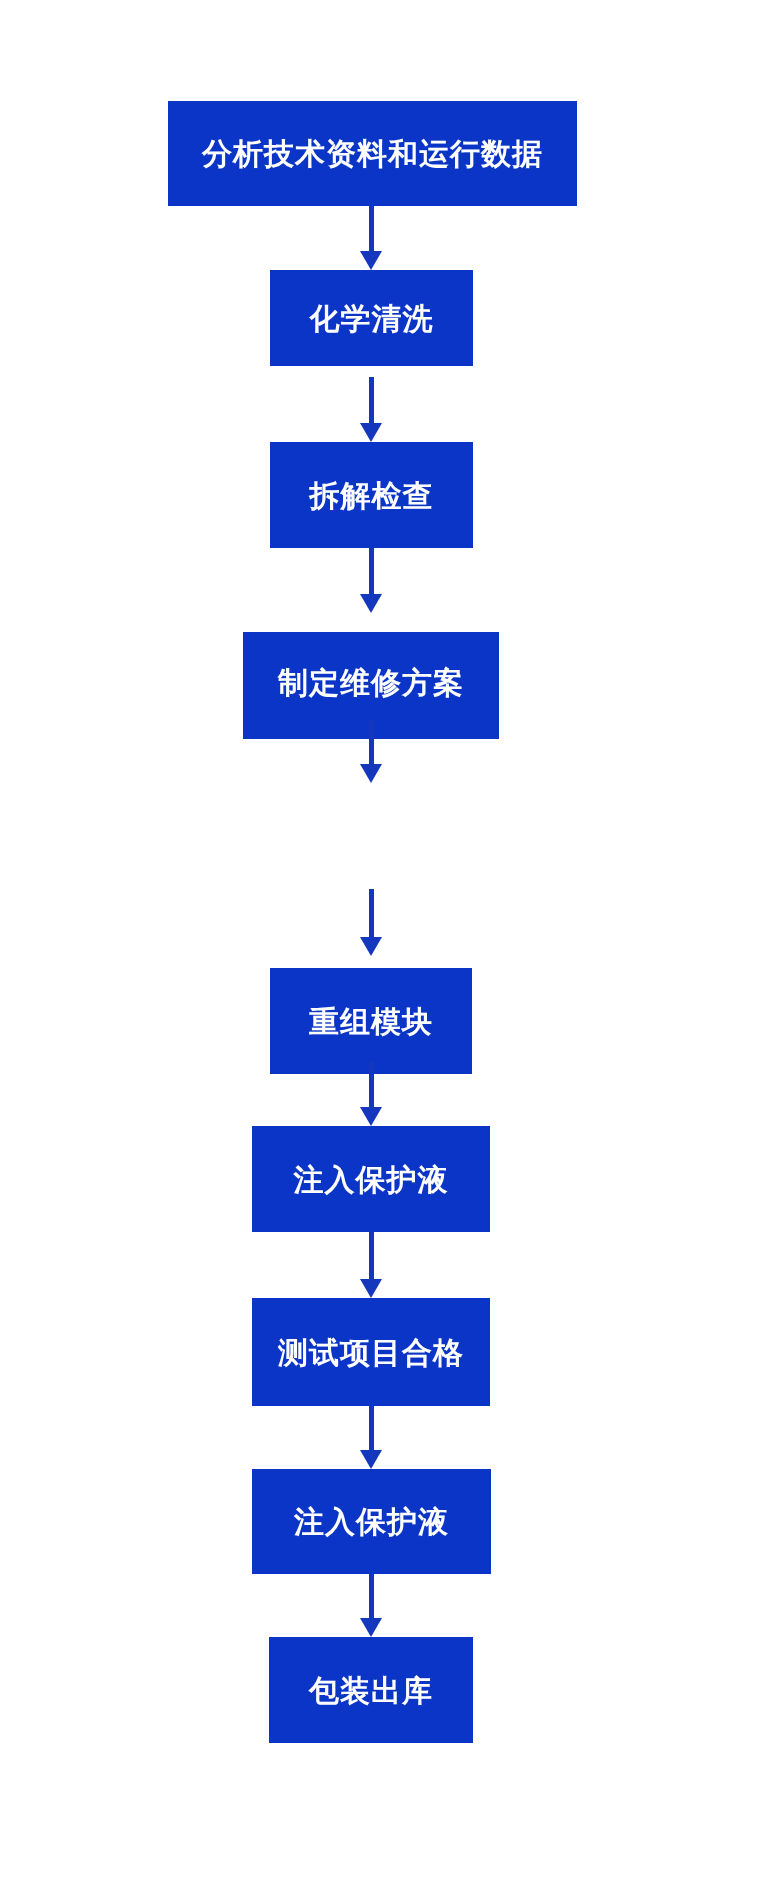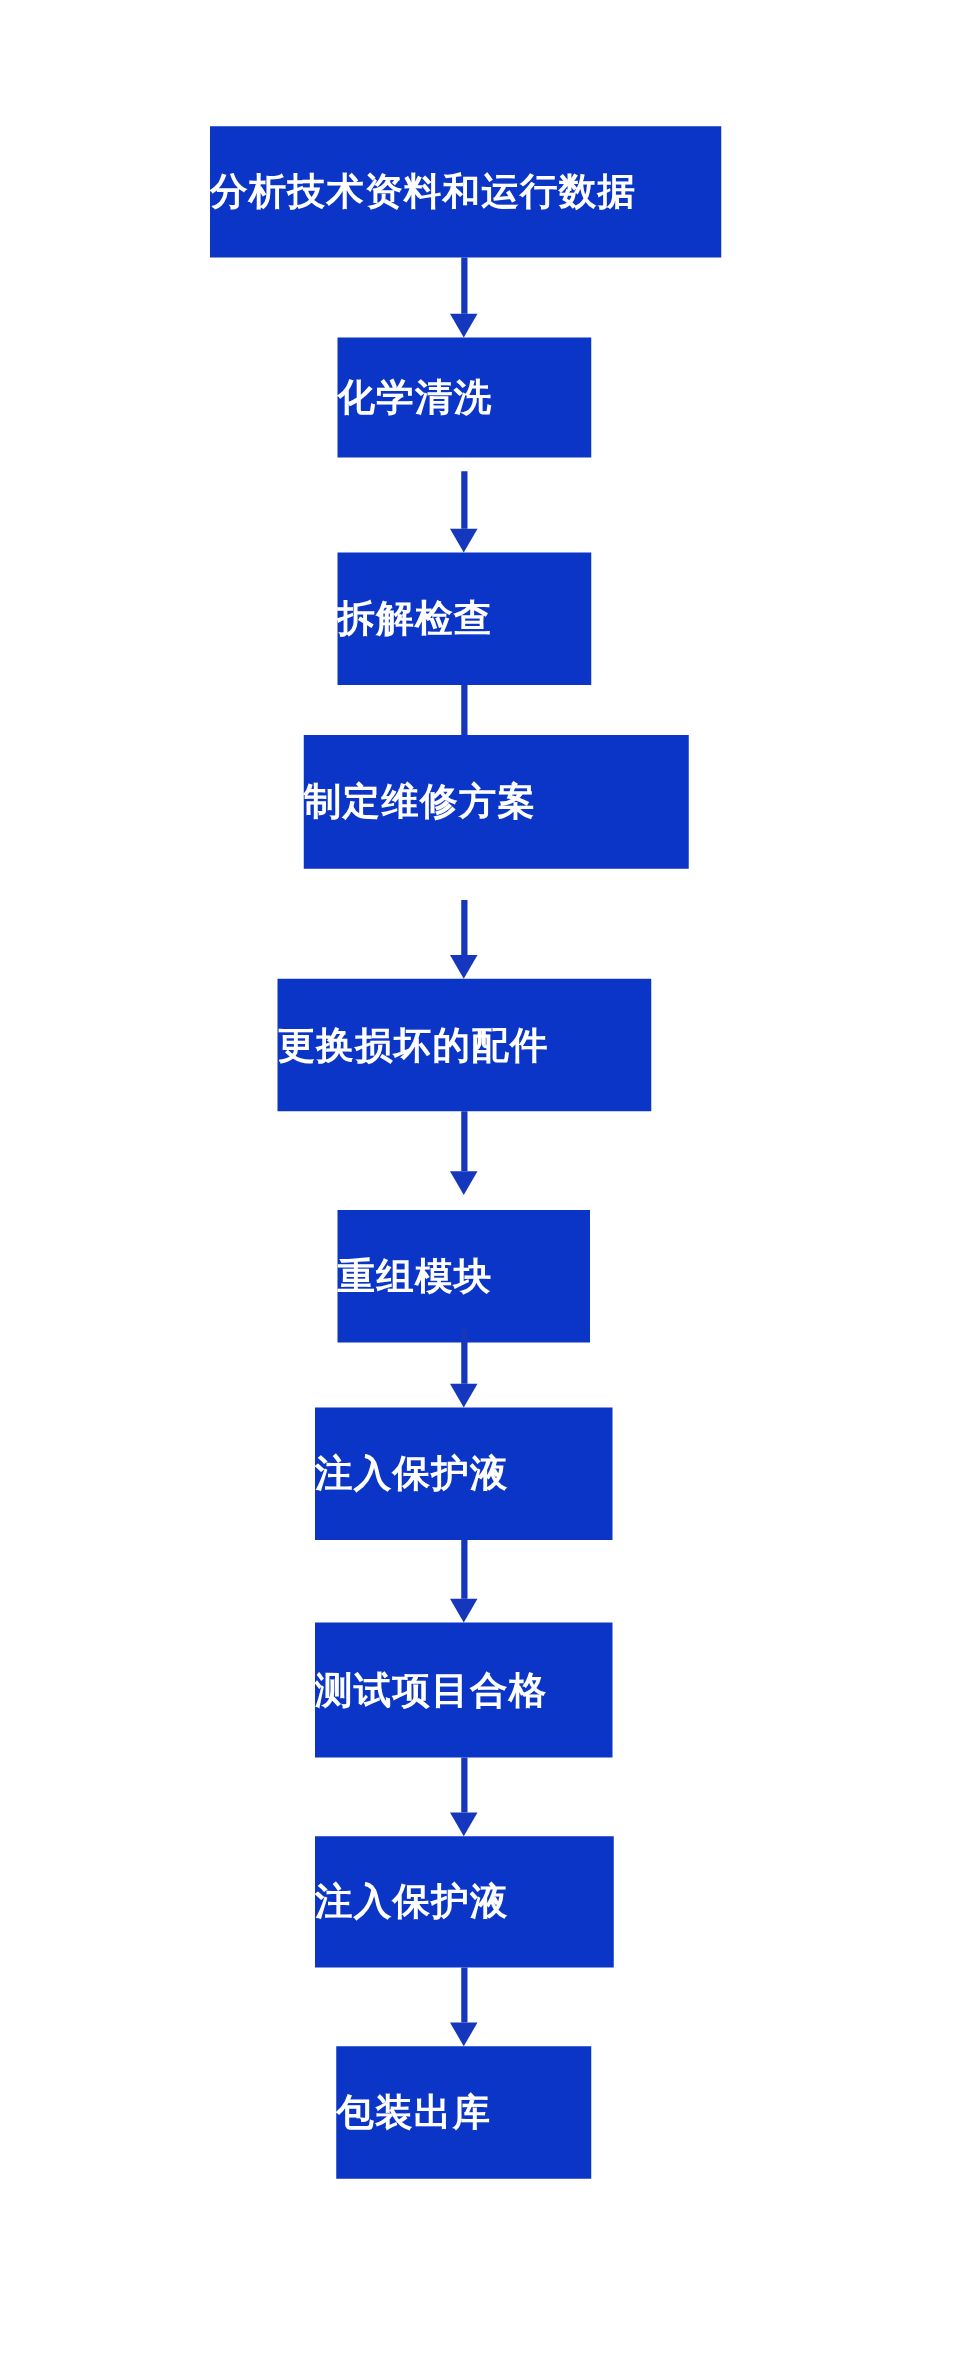--- a/index.html
+++ b/index.html
@@ -17,20 +17,21 @@
     background: var(--background);
     overflow: hidden;
     font-family: "Liberation Sans", "DejaVu Sans", sans-serif;
   }
   .flow-box {
     position: absolute;
     background: var(--box-fill);
     color: var(--text);
     display: flex;
     align-items: center;
+    justify-content: center;
     text-align: center;
     font-weight: bold;
     font-size: 30px;
     letter-spacing: 1px;
     line-height: 1.1;
   }
   .flow-arrow {
     position: absolute;
     width: 22px;
     display: flex;
@@ -75,32 +76,29 @@
 
   <div class="flow-box" style="left:270px; top:442px; width:203px; height:106px;">
     <span>拆解检查</span>
   </div>
 
   <div class="flow-arrow" style="left:360px; top:548px; height:65px;">
     <div class="shaft"></div>
     <div class="head"></div>
   </div>
 
-  <div class="flow-box" style="left:243px; top:588px; width:308px; height:107px;">
+  <div class="flow-box" style="left:243px; top:632px; width:256px; height:107px;font-family:Liberation Mono, monospace;">
     <span>制定维修方案</span>
   </div>
 
   <div class="flow-arrow" style="left:360px; top:720px; height:63px;">
     <div class="shaft"></div>
     <div class="head"></div>
   </div>
 
-  <div class="flow-box" style="left:222px; top:783px; width:299px; height:106px;">
-    <span>更换损坏的配件</span>
-  </div>
 
   <div class="flow-arrow" style="left:360px; top:889px; height:67px;">
     <div class="shaft"></div>
     <div class="head"></div>
   </div>
 
   <div class="flow-box" style="left:270px; top:956px; width:202px; height:106px;margin-top:12px;">
     <span>重组模块</span>
   </div>
 

